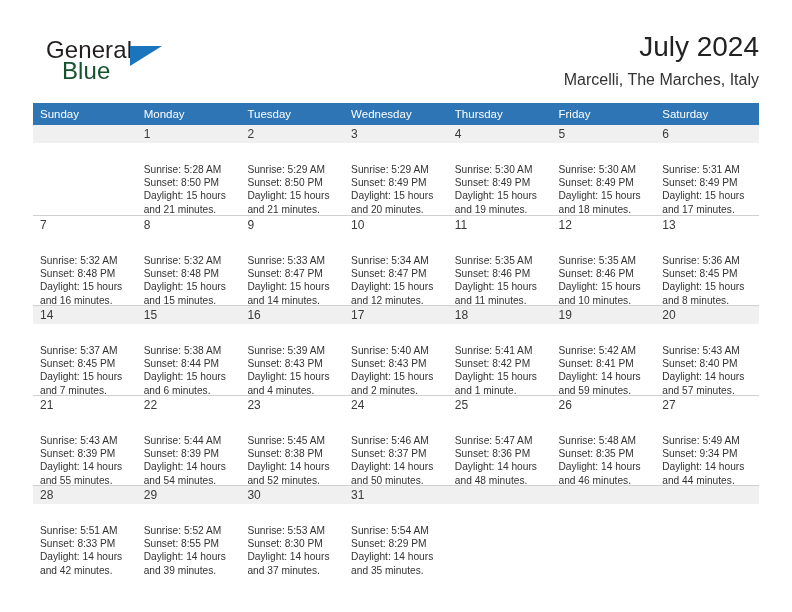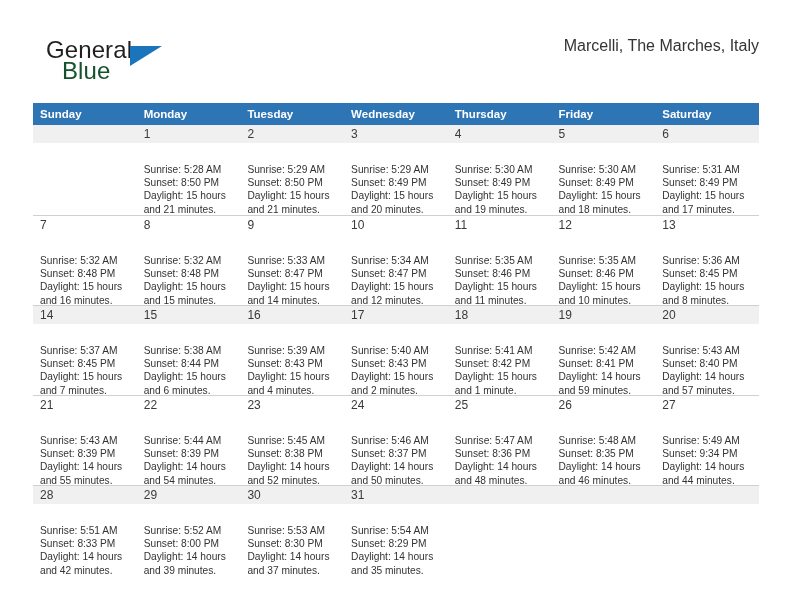--- a/index.html
+++ b/index.html
@@ -90,21 +90,21 @@
     left: 33px;
     top: 103px;
     width: 726px;
     border-collapse: collapse;
     table-layout: fixed;
   }
   .calendar th {
     background: #2e75b6;
     color: #ffffff;
     font-size: 11.5px;
-    font-weight: bold;
+    font-weight: normal;
     text-align: left;
     padding: 5px 0 5px 7px;
     height: 12px;
     border: none;
   }
   .calendar td {
     vertical-align: top;
     padding: 0;
     border: none;
     width: 103.71px;
@@ -156,20 +156,21 @@
 
   <div class="header">
 
     <div class="brand">
       <span class="brand-general">General</span>
       <span class="brand-flag"></span>
       <span class="brand-blue">Blue</span>
     </div>
 
     <div class="title-block">
+      <div class="cal-title">July 2024</div>
       <div class="cal-subtitle">Marcelli, The Marches, Italy</div>
     </div>
 
   </div>
 
   <table class="calendar">
     <thead>
       <tr>
         <th>Sunday</th>
         <th>Monday</th>
@@ -507,21 +508,21 @@
                 <div>Daylight: 14 hours</div>
                 <div>and 42 minutes.</div>
               </div>
             </div>
           </td>
           <td>
             <div class="cell-inner">
               <div class="daynum-band">29</div>
               <div class="cell-body">
                 <div>Sunrise: 5:52 AM</div>
-                <div>Sunset: 8:00 PM</div>
+                <div>Sunset: 8:55 PM</div>
                 <div>Daylight: 14 hours</div>
                 <div>and 39 minutes.</div>
               </div>
             </div>
           </td>
           <td>
             <div class="cell-inner">
               <div class="daynum-band">30</div>
               <div class="cell-body">
                 <div>Sunrise: 5:53 AM</div>

